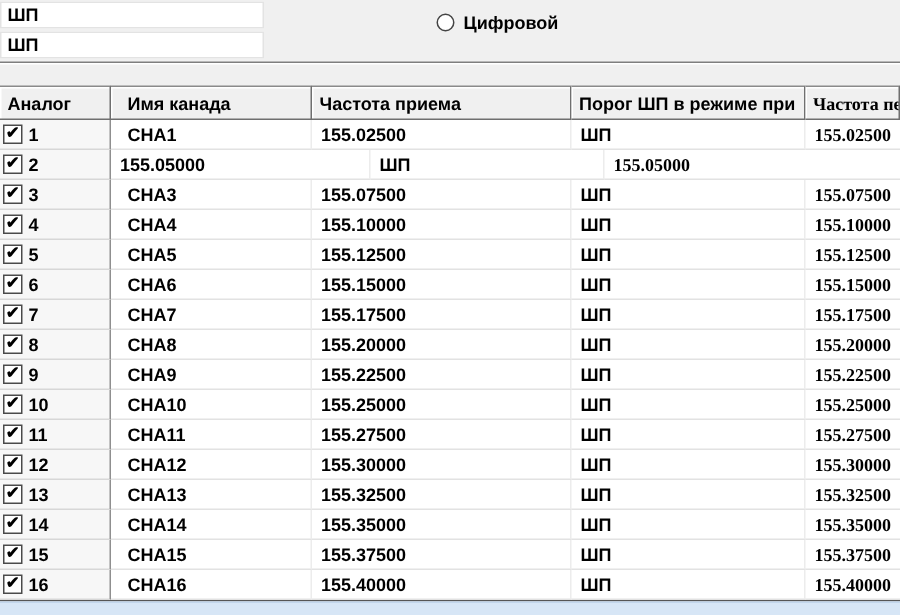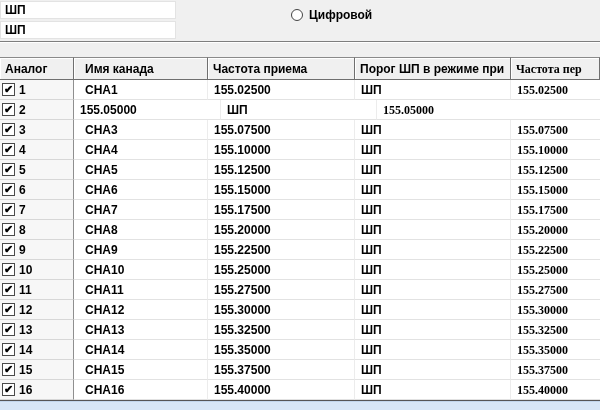--- a/index.html
+++ b/index.html
@@ -34,21 +34,21 @@
     background:#f0f0f0; border-top:1px solid #8a8a8a;
     border-right:1px solid #6f6f6f; border-bottom:1px solid #6f6f6f;
     box-shadow:inset 1px 1px 0 #ffffff;
     padding:4px 0 0 5px; white-space:nowrap; overflow:hidden;
   }
   .rows { border-bottom:1px solid #565656; }
   .row { display:flex; height:20px; background:#fff; }
   .cell { white-space:nowrap; overflow:hidden; padding:3px 0 0 6px; }
   .c0 { width:74px;  }
   .c1 { width:134px;padding-left:11px; }
-  .c2 { width:147px; }
+  .c2 { width:173px; }
   .c3 { width:156px; }
   .c4 { flex:1;font-family:Liberation Serif, serif; }
   .cell.c0 {
     background:#f7f7f7; padding:0; display:flex; align-items:center;
     border-right:1px solid #8f8f8f; border-bottom:1px solid #d7d7d7;
   }
   .cell.c1, .cell.c2, .cell.c3 { border-right:1px solid #ececec; }
   .cell.c1, .cell.c2, .cell.c3, .cell.c4 { border-bottom:1px solid #e2e2e2; }
   .cb {
     width:13px; height:13px; margin:0 4px 0 2px; flex:0 0 13px;

